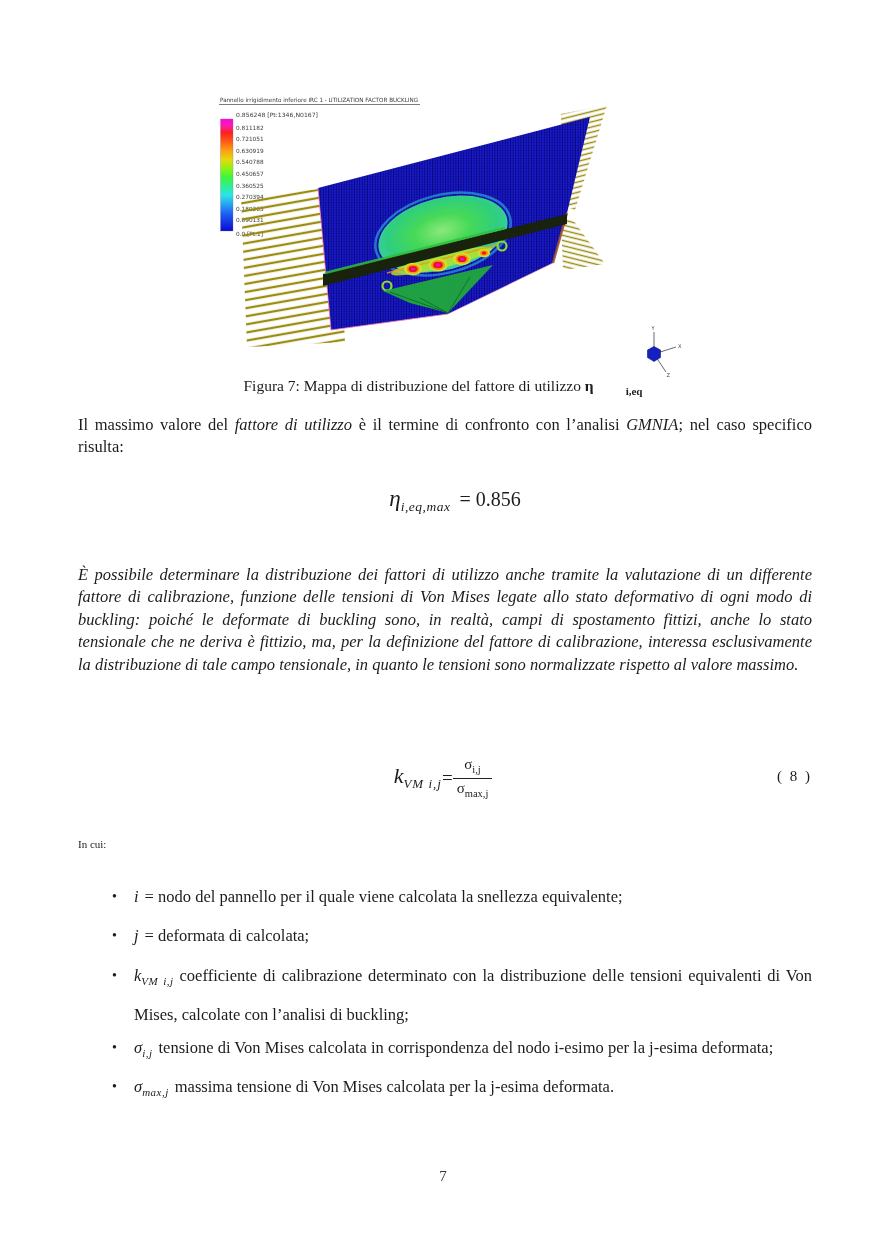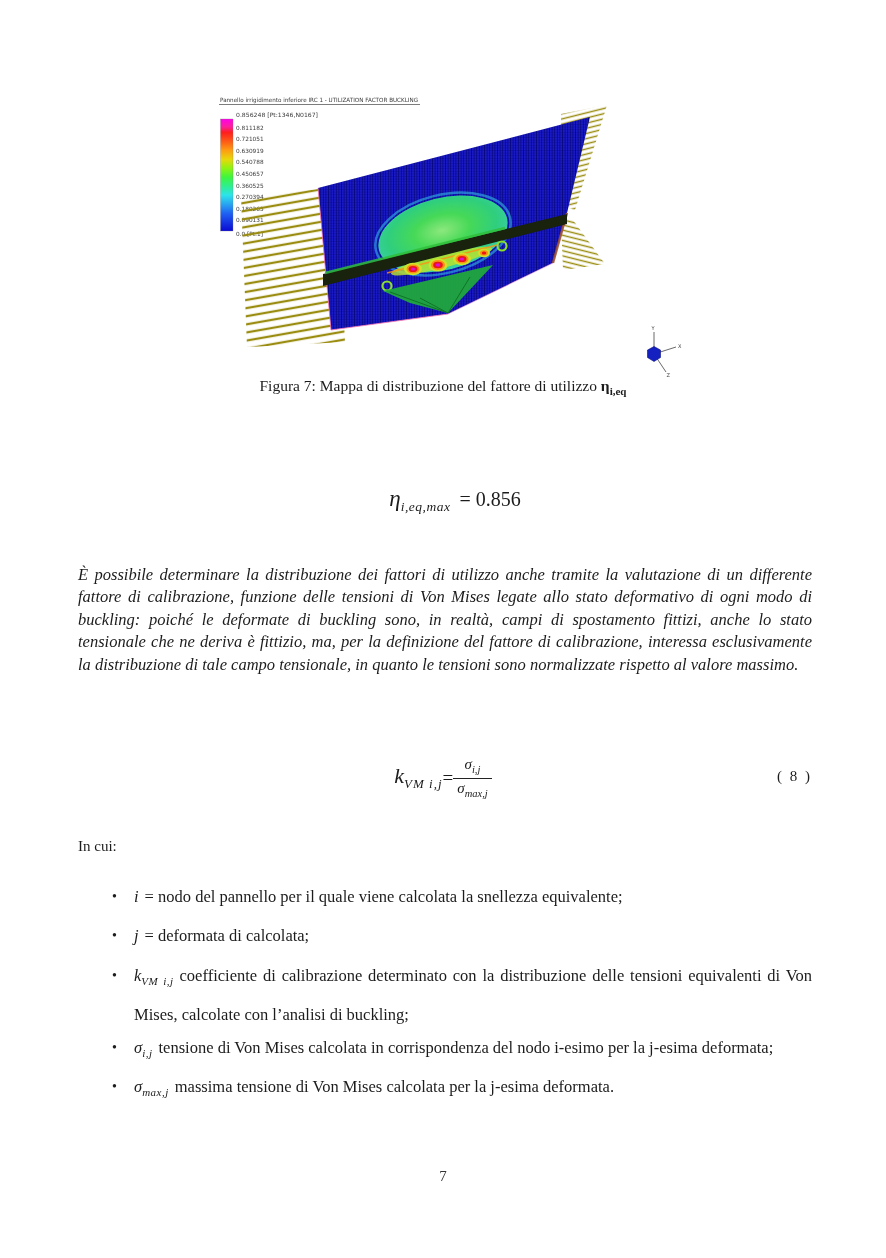--- a/index.html
+++ b/index.html
@@ -4,45 +4,45 @@
 <style>
   html,body{margin:0;padding:0;background:#ffffff;}
   .page{position:relative;width:886px;height:1258px;background:#ffffff;overflow:hidden;
         font-family:"Liberation Serif",serif;color:#1c1c1c;}
   
   .fem-figure{position:absolute;left:205px;top:92px;width:485px;height:286px;margin:0;}
   .fem-figure svg{display:block;width:485px;height:286px;}
   .fig-caption{position:absolute;left:0;top:377px;width:886px;text-align:center;
                font-size:15.5px;color:#1c1c1c;}
   .fig-caption .cap-var{font-weight:bold;}
-  .fig-caption sub{font-weight:bold;font-size:11px;}
+  .fig-caption sub{font-weight:bold;font-size:11px;padding-left:32px;}
   
   .para{position:absolute;left:78px;width:734px;font-size:16.5px;line-height:22.4px;
         text-align:justify;margin:0;}
   .p1{top:414px;}
   .p2{top:564px;font-style:italic;}
   .ital{font-style:italic;}
   
   .eq-eta{position:absolute;left:0;top:486px;width:886px;text-align:center;font-size:20px;padding-left:12px;}
   .eq-eta .mvar{font-style:italic;font-size:23px;}
   .eq-eta sub{font-style:italic;font-size:13.5px;letter-spacing:0.5px;}
   .eq-eta .mrhs{margin-left:9px;font-size:20px;}
   .eq8-row{position:absolute;left:0;top:748px;width:886px;height:60px;}
   .eq8{position:absolute;left:0;top:0;width:100%;height:100%;display:flex;
        align-items:center;justify-content:center;}
   .eq8 .kpart{font-style:italic;font-size:22px;}
   .eq8 .kpart sub{font-size:13px;letter-spacing:1px;}
   .eq8 .eqsign{font-size:19px;}
   .frac{display:inline-flex;flex-direction:column;align-items:center;line-height:1.05;
         vertical-align:middle;}
-  .frac .num,.frac .den{font-style:italic;font-size:15px;padding:0 4px;}
+  .frac .num,.frac .den{font-size:15px;padding:0 4px;}
   .frac .num sub,.frac .den sub{font-size:10.5px;}
   .frac .bar{align-self:stretch;border-top:1.4px solid #222;margin:2px 0;}
   .eqnum{position:absolute;right:74px;top:20px;font-size:15px;letter-spacing:2px;}
-  .incui{position:absolute;left:78px;top:838px;font-size:15px;margin:0;}
+  .incui{position:absolute;left:78px;top:838px;font-size:11px;margin:0;}
   
   .bullets{position:absolute;left:110px;top:880px;width:702px;margin:0;padding:0;
            list-style:none;font-size:16.5px;}
   .bullets li{position:relative;padding-left:24px;text-align:justify;line-height:33px;}
   .bullets .blt{position:absolute;left:2px;top:0;font-size:14px;}
   .bullets .lead{font-style:italic;margin-right:6px;}
   .bullets .lead sub{font-size:11px;font-style:italic;letter-spacing:0.5px;}
   
   .pageno{position:absolute;left:0;top:1168px;width:886px;text-align:center;
           font-size:15px;color:#333;}
@@ -185,20 +185,21 @@
           <text x="461.5" y="285">Z</text>
         </g>
       </g>
     </svg>
   </figure>
 
   <div class="fig-caption">
     <span>Figura 7: Mappa di distribuzione del fattore di utilizzo </span><span class="cap-var">η</span><sub>i,eq</sub>
   </div>
 
+  <p class="para p1"><span>Il massimo valore del </span><span class="ital">fattore di utilizzo</span><span> è il termine di confronto con l’analisi </span><span class="ital">GMNIA</span><span>; nel caso specifico risulta:</span></p>
 
   <div class="eq-eta">
     <span class="mvar">η</span><sub>i,eq,max</sub><span class="mrhs">= 0.856</span>
   </div>
 
   <p class="para p2">
     <span>È possibile determinare la distribuzione dei fattori di utilizzo anche tramite la valutazione di un differente fattore di calibrazione, funzione delle tensioni di Von Mises legate allo stato deformativo di ogni modo di buckling: poiché le deformate di buckling sono, in realtà, campi di spostamento fittizi, anche lo stato tensionale che ne deriva è fittizio, ma, per la definizione del fattore di calibrazione, interessa esclusivamente la distribuzione di tale campo tensionale, in quanto le tensioni sono normalizzate rispetto al valore massimo.</span><br>
   </p>
 
   <div class="eq8-row">

